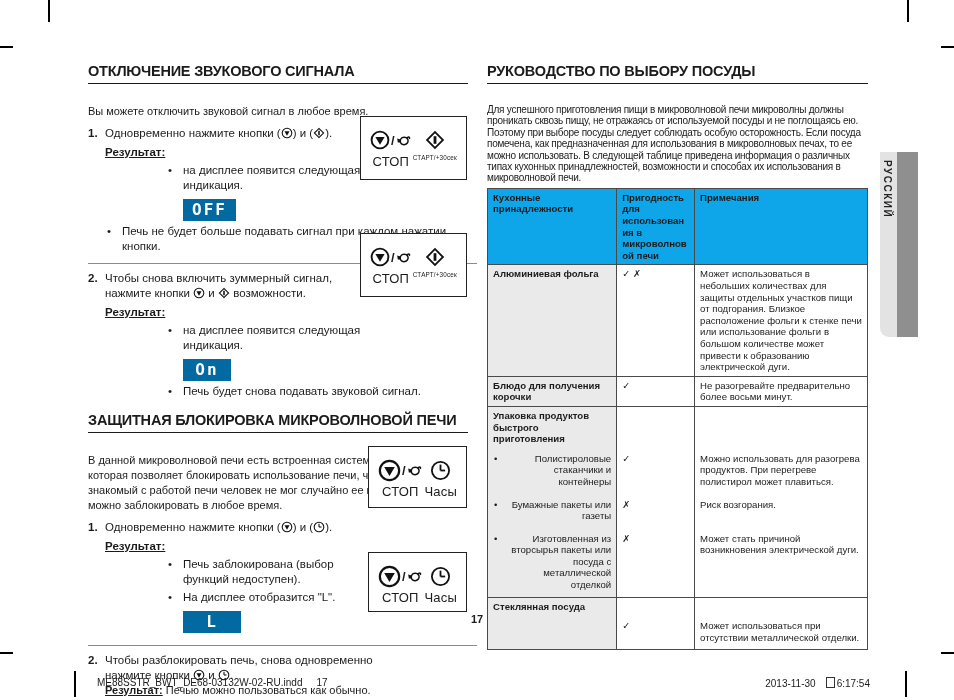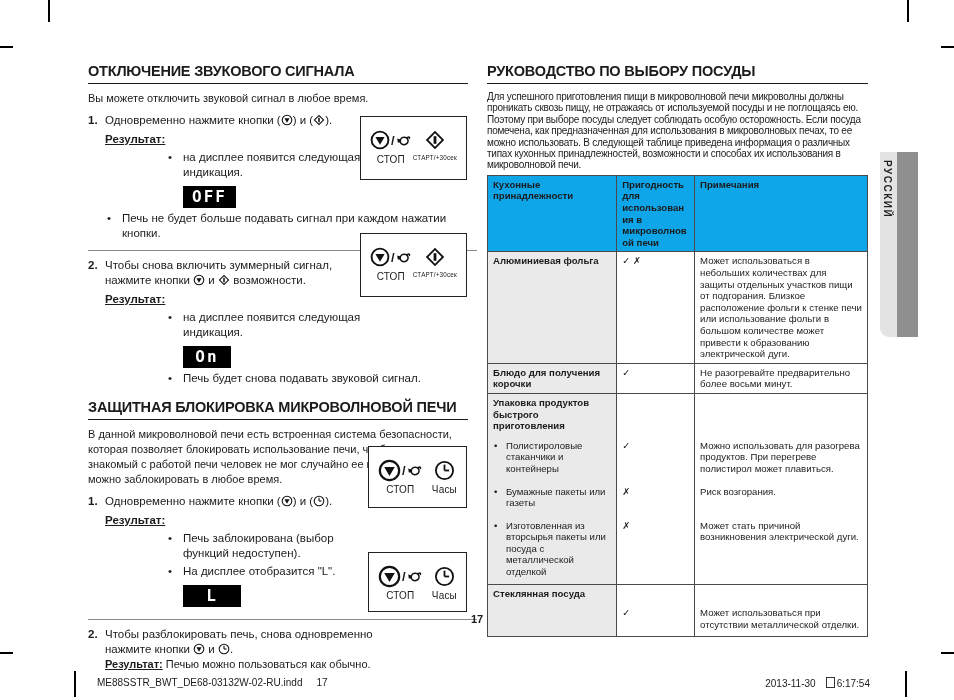--- a/index.html
+++ b/index.html
@@ -9,70 +9,70 @@
     -webkit-font-smoothing:antialiased;
   }
   
   .cm-v{position:absolute;width:1.5px;height:22px;background:#000;top:0;}
   .cm-h{position:absolute;height:1.5px;width:13px;background:#000;}
   .fbar{position:absolute;width:1.5px;height:26px;background:#000;top:671px;}
   
   .leftcol{position:absolute;left:88px;top:63px;width:380px;}
   .rightcol{position:absolute;left:487px;top:63px;width:381px;}
   h2.heading{
-    font-size:14.5px;font-weight:bold;letter-spacing:-0.2px;margin:0 0 7px 0;
+    font-size:14.5px;font-weight:bold;letter-spacing:-0.2px;margin:0 0 20px 0;
     padding-bottom:4px;border-bottom:1.5px solid #1b1b1b;white-space:nowrap;
   }
   p.body{font-size:11px;line-height:15px;margin:0 0 7px 0;}
   .step{position:relative;font-size:11.5px;line-height:15px;}
   .stepnum{font-weight:bold;position:absolute;left:0;top:0;}
   .steptext{margin-left:17px;}
   .narrow{max-width:268px;}
   .result{margin-left:17px;font-weight:bold;text-decoration:underline;font-size:11.5px;margin-top:4px;margin-bottom:3px;}
   .bullets{margin-left:78px;}
   .bullet{position:relative;padding-left:17px;font-size:11.5px;line-height:15px;margin-bottom:3px;}
   .bullet::before{content:"•";position:absolute;left:2px;top:0;}
   .display{
-    display:inline-block;margin:3px 0 3px 17px;background:#000000;color:#fdfdfd;
+    display:inline-block;margin:3px 0 3px 17px;background:#0369a1;color:#fdfdfd;
     font-family:"DejaVu Sans Mono", monospace;font-weight:bold;font-size:16px;
     letter-spacing:2px;padding:3px 9px 4px 9px;min-width:30px;text-align:center;
   }
   .sep{border-top:1px solid #8a8a8a;width:389px;margin:9px 0 7px 0;}
   .result-line{margin-left:17px;font-size:11px;line-height:15px;padding-left:67px;text-indent:-67px;max-width:268px;}
   .result-line .rlabel{font-weight:bold;text-decoration:underline;}
   .sec2{margin-top:13px;}
   
   .panel{
     position:absolute;border:1.4px solid #222;background:#fff;box-sizing:border-box;
     display:flex;justify-content:space-between;align-items:flex-start;padding:11px 9px 3px 9px;
   }
   #panel1{left:360px;top:116px;width:107px;height:64px;}
   #panel2{left:360px;top:233px;width:107px;height:64px;}
   #panel3{left:368px;top:446px;width:99px;height:62px;}
   #panel4{left:368px;top:552px;width:99px;height:60px;}
   .pg{display:flex;flex-direction:column;align-items:center;}
   .irow{display:flex;align-items:center;height:24px;}
   .slash{font-size:13px;font-weight:bold;margin:0 1px;}
-  .plabel{font-size:10px;margin-top:2px;letter-spacing:0.2px;white-space:nowrap;}
+  .plabel{font-size:13px;margin-top:2px;letter-spacing:0.2px;white-space:nowrap;}
   .plabel.small{font-size:6.3px;}
   .inl{display:inline-block;vertical-align:-2px;}
   
   table.ut{width:100%;border-collapse:collapse;table-layout:fixed;margin-top:3px;}
   table.ut th, table.ut td{
     border:1px solid #4a4a4a;padding:3px 5px;font-size:9.6px;line-height:11.6px;
     vertical-align:top;text-align:left;word-wrap:break-word;
   }
   table.ut th{background:#0ea5e9;font-weight:bold;}
   td.c1{background:#eaeaea;}
   tr.item td.c1{font-weight:bold;}
   tr.grp td.c1{font-weight:bold;}
   td.c2{text-align:center;}
   tr.sub td{border-top:none;padding-top:5px;padding-bottom:6px;}
   tr.nob td{border-bottom:none;}
-  .subitem{position:relative;padding-left:13px;}
+  .subitem{position:relative;padding-left:13px;text-align:right;}
   .subitem::before{content:"•";position:absolute;left:1px;top:0;}
   .intro{font-size:10px;line-height:11.4px;letter-spacing:-0.25px;margin:0 0 4px 0;}
   
   #tab{position:absolute;left:880px;top:152px;width:38px;height:185px;}
   #tab .light{position:absolute;left:0;top:0;width:17px;height:185px;background:#e3e3e3;border-radius:0 0 0 9px;}
   #tab .dark{position:absolute;left:17px;top:0;width:21px;height:185px;background:#8f8f8f;}
   #tab .txt{
     position:absolute;left:2px;top:8px;writing-mode:vertical-rl;
     font-size:10px;font-weight:bold;letter-spacing:1.5px;color:#222;
   }

